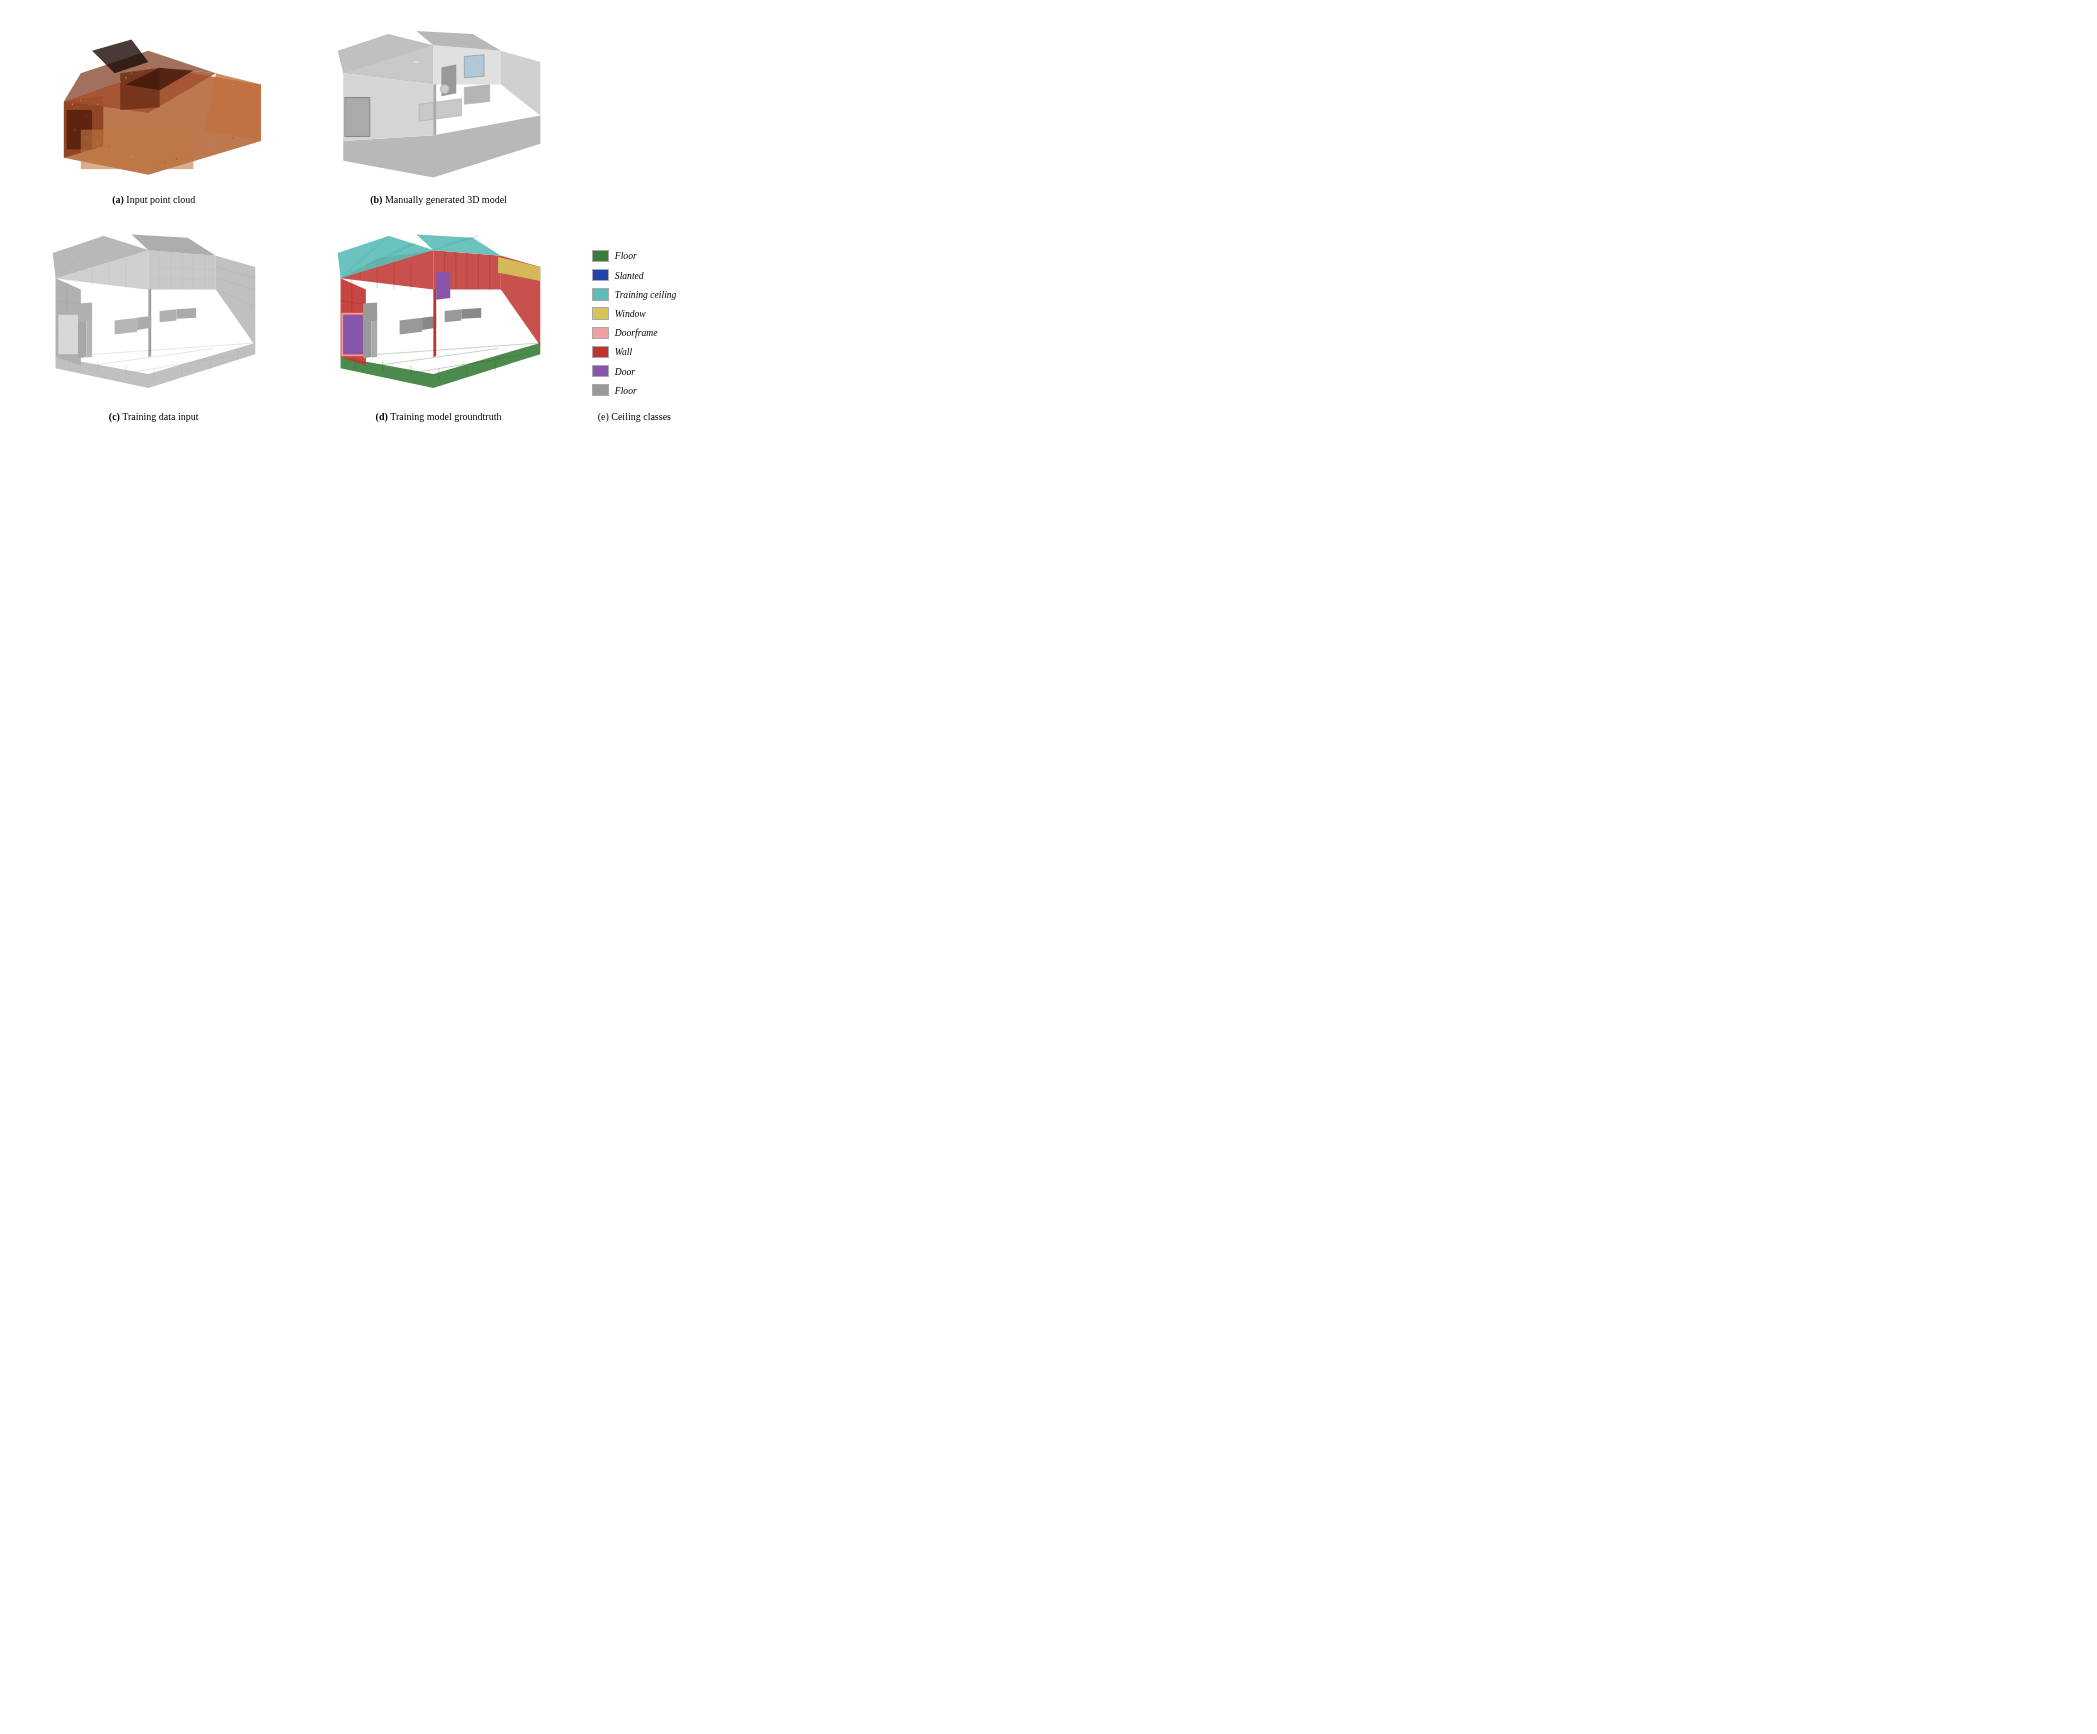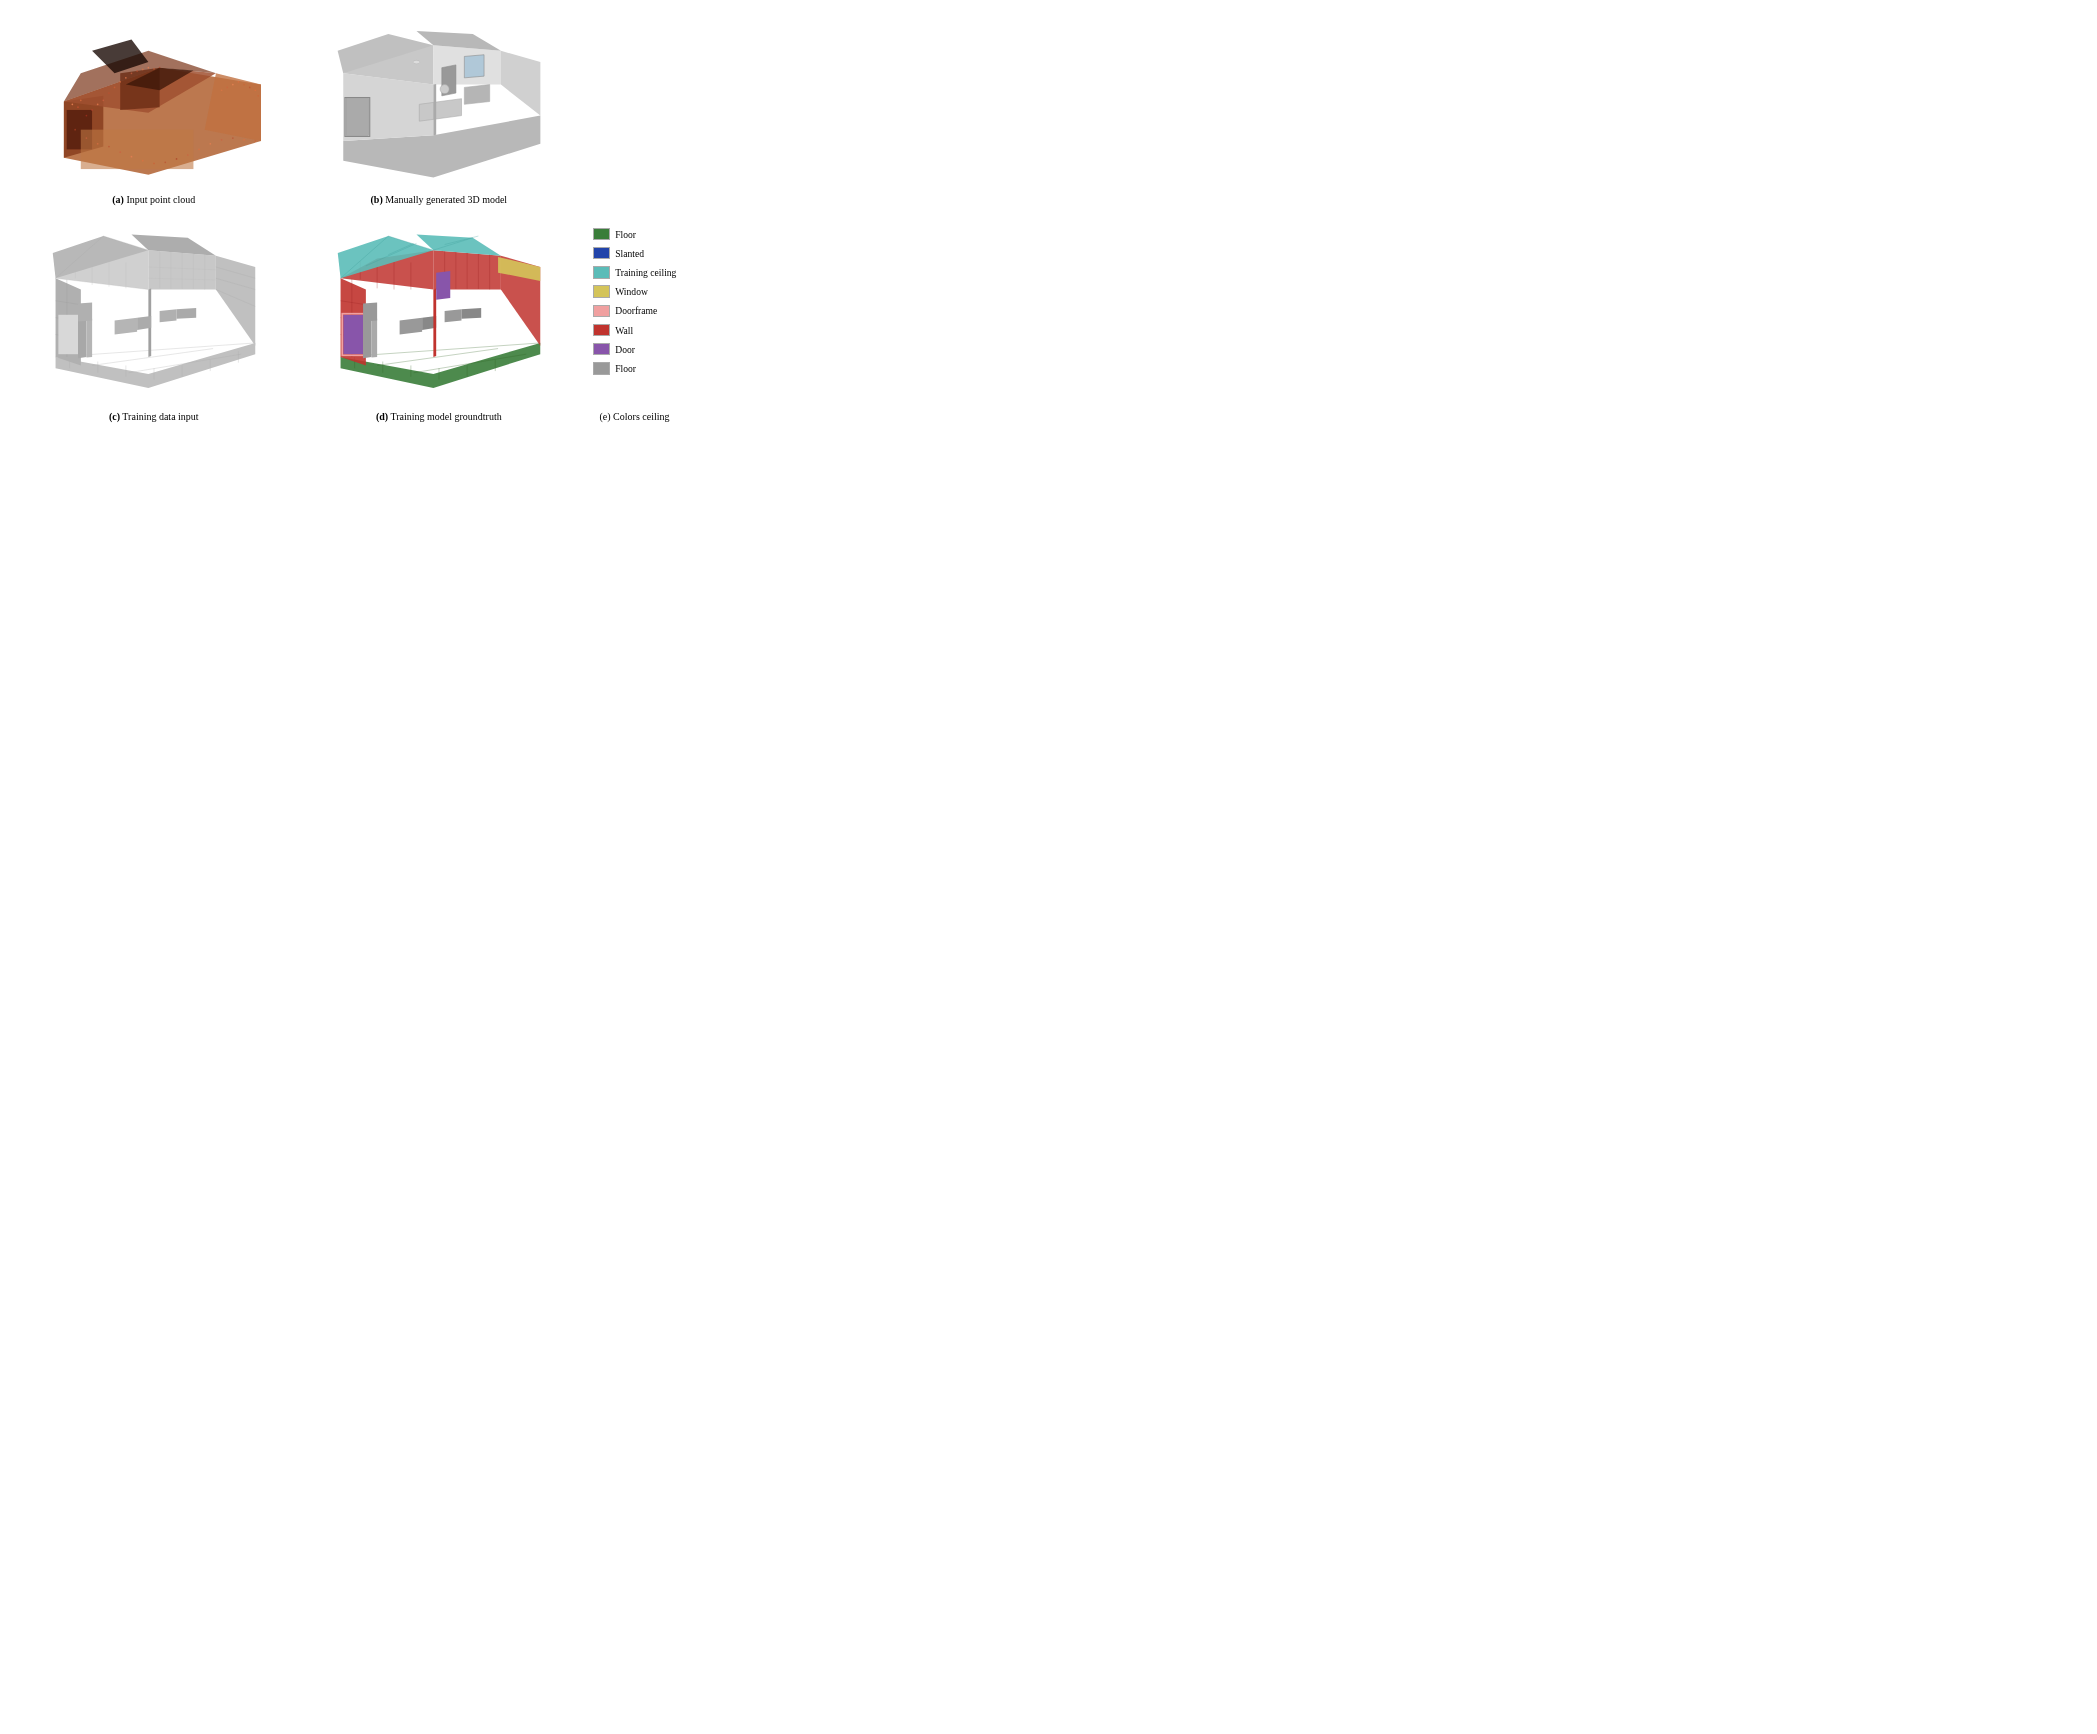--- a/index.html
+++ b/index.html
@@ -44,21 +44,21 @@
     .row1-spacer { grid-column: 3; grid-row: 1; }
 
     
     .row2-a { grid-column: 1; grid-row: 2; }
     .row2-b { grid-column: 2; grid-row: 2; }
     .row2-spacer { grid-column: 3; grid-row: 2; }
 
     
     .row3-c { grid-column: 1; grid-row: 3; }
     .row3-d { grid-column: 2; grid-row: 3; }
-    .row3-legend { grid-column: 3; grid-row: 3; display: flex; align-items: flex-start; justify-content: center; }
+    .row3-legend { grid-column: 3; grid-row: 3; display: flex; align-items: flex-end; justify-content: center; font-style: italic; }
 
     
     .row4-c { grid-column: 1; grid-row: 4; }
     .row4-d { grid-column: 2; grid-row: 4; }
     .row4-e { grid-column: 3; grid-row: 4; display: flex; justify-content: center; align-items: center; padding: 2.8px 5.6px 11.3px 5.6px; font-size: 10px; }
 
     
     .img-a {
       width: 214px;
       height: 169px;
@@ -440,17 +440,17 @@
       </div>
   </div>
 
   <div class="caption-cell row4-c">
     <p><span class="bold">(c)</span><span> Training data input</span></p>
   </div>
   <div class="caption-cell row4-d">
     <p><span class="bold">(d)</span><span> Training model groundtruth</span></p>
   </div>
   <div class="row4-e">
-    <p><span class="bold">(e)</span><span> Colors ceiling</span></p>
+    <p><span class="bold">(e)</span><span> Ceiling classes</span></p>
   </div>
 
 </div>
 
 
 </body></html>

